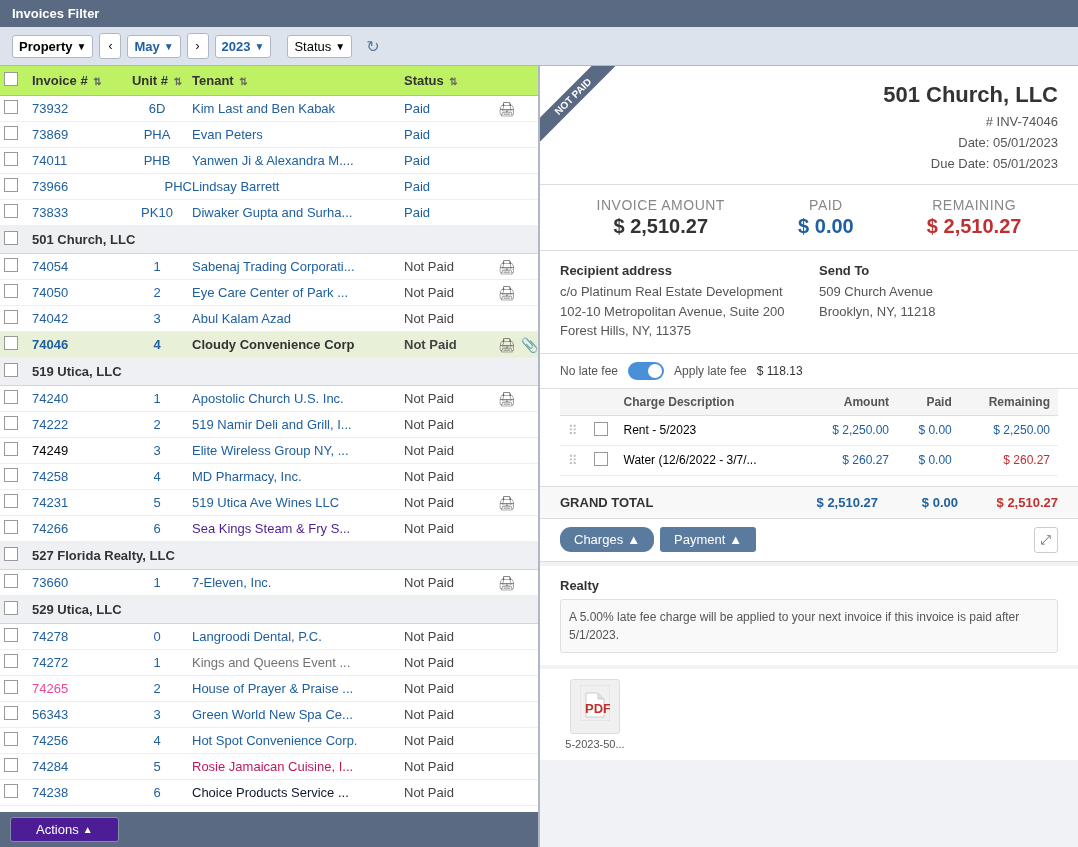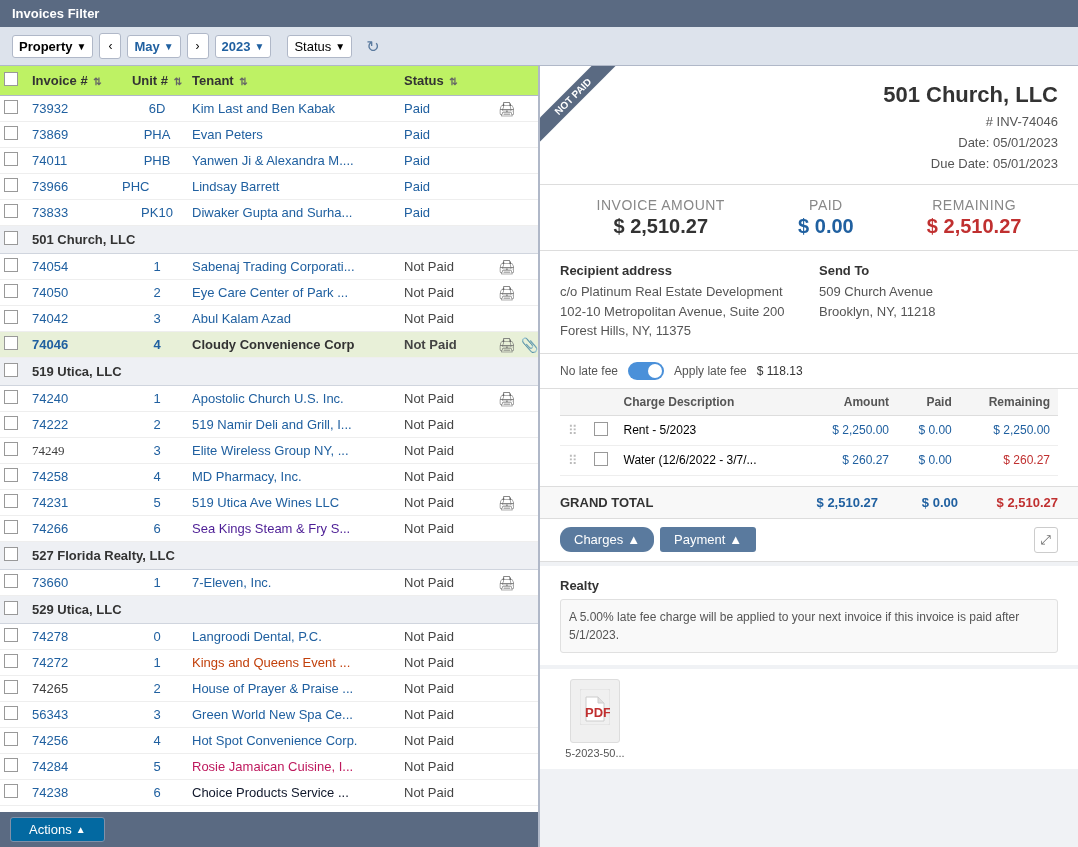--- a/index.html
+++ b/index.html
@@ -51,21 +51,21 @@
     .status-notpaid { color: #444; }
 
     
     .cb { width: 14px; height: 14px; border: 1px solid #999; background: white; display: inline-block; }
 
     
     .action-icon { color: #666; font-size: 14px; cursor: pointer; margin-left: 4px; }
 
     
     .bottom-bar { background: #5a6a82; padding: 5px 10px; display: flex; align-items: center; }
-    .actions-btn { background: #0369a1; color: white; border: 1px solid #8090a8; border-radius: 3px; padding: 4px 18px; cursor: pointer; font-size: 13px; display: flex; align-items: center; gap: 4px; }
+    .actions-btn { background: #4c1d95; color: white; border: 1px solid #8090a8; border-radius: 3px; padding: 4px 25px; cursor: pointer; font-size: 13px; display: flex; align-items: center; gap: 4px; }
 
     
     .right-panel { flex: 1; background: #f0f2f5; overflow-y: auto; padding: 0; display: flex; flex-direction: column; }
 
     
     .invoice-header { background: white; padding: 16px 20px 10px 20px; position: relative; border-bottom: 1px solid #ddd; }
     .not-paid-banner { position: absolute; top: 0; left: 0; width: 90px; height: 90px; overflow: hidden; }
     .not-paid-banner-inner { background: #5a6a82; color: white; font-size: 10px; font-weight: bold; text-align: center; transform: rotate(-45deg); transform-origin: 50% 50%; position: absolute; top: 22px; left: -22px; width: 110px; padding: 3px 0; }
     .company-name { text-align: right; font-size: 22px; font-weight: bold; color: #333; margin-bottom: 4px; }
     .invoice-meta { text-align: right; color: #555; font-size: 12px; line-height: 1.6; }
@@ -109,21 +109,21 @@
     .charges-btn { background: #5a7a9e; color: white; border: none; border-radius: 11px; padding: 5px 14px; cursor: pointer; font-size: 13px; display: flex; align-items: center; gap: 4px; }
     .payment-btn { background: #5a7a9e; color: white; border: none; border-radius: 3px; padding: 5px 14px; cursor: pointer; font-size: 13px; display: flex; align-items: center; gap: 4px; }
     .expand-btn { margin-left: auto; background: none; border: 1px solid #ccc; border-radius: 3px; padding: 4px 6px; cursor: pointer; color: #666; }
 
     .notes-section { padding: 12px 20px; background: white; margin-top: 4px; }
     .notes-title { font-weight: bold; color: #333; margin-bottom: 6px; }
     .notes-text { color: #555; font-size: 12px; line-height: 1.5; background: #f9f9f9; border: 1px solid #e0e0e0; border-radius: 3px; padding: 8px; min-height: 50px; }
 
     .attachment-section { padding: 10px 20px; background: white; margin-top: 4px; display: flex; gap: 10px; }
     .attachment-item { display: flex; flex-direction: column; align-items: center; width: 70px; cursor: pointer; }
-    .attachment-icon { width: 50px; height: 64px; background: #f0f0f0; border: 1px solid #ddd; display: flex; align-items: center; justify-content: center; border-radius: 3px; }
+    .attachment-icon { width: 50px; height: 55px; background: #f0f0f0; border: 1px solid #ddd; display: flex; align-items: center; justify-content: center; border-radius: 3px; }
     .pdf-icon-inner { color: #c03030; font-size: 28px; }
     .attachment-name { font-size: 11px; color: #555; text-align: center; margin-top: 4px; word-break: break-all; }
 
     
     .table-body::-webkit-scrollbar { width: 8px; }
     .table-body::-webkit-scrollbar-track { background: #f0f0f0; }
     .table-body::-webkit-scrollbar-thumb { background: #b0b8c8; border-radius: 4px; }
 
     .charges-table-wrapper { max-height: 120px; overflow-y: auto; }
     .charges-table-wrapper::-webkit-scrollbar { width: 6px; }
@@ -209,21 +209,21 @@
           <div class="col-check"><div class="cb"></div></div>
           <div class="col-invoice" style="color:#2060a0;">74011</div>
           <div class="col-unit" style="color:#2060a0;text-align:center;">PHB</div>
           <div class="col-tenant" style="color:#2060a0;overflow:hidden;text-overflow:ellipsis;white-space:nowrap;">Yanwen Ji &amp; Alexandra M....</div>
           <div class="col-status status-paid">Paid</div>
           <div class="col-action"></div>
         </div>
         <div class="table-row">
           <div class="col-check"><div class="cb"></div></div>
           <div class="col-invoice" style="color:#2060a0;">73966</div>
-          <div class="col-unit" style="color:#2060a0;text-align:left;">PHC</div>
+          <div class="col-unit" style="color:#2060a0;text-align:right;">PHC</div>
           <div class="col-tenant" style="color:#2060a0;overflow:hidden;text-overflow:ellipsis;white-space:nowrap;">Lindsay Barrett</div>
           <div class="col-status status-paid">Paid</div>
           <div class="col-action"></div>
         </div>
         <div class="table-row">
           <div class="col-check"><div class="cb"></div></div>
           <div class="col-invoice" style="color:#2060a0;">73833</div>
           <div class="col-unit" style="color:#2060a0;text-align:center;">PK10</div>
           <div class="col-tenant" style="color:#2060a0;overflow:hidden;text-overflow:ellipsis;white-space:nowrap;">Diwaker Gupta and Surha...</div>
           <div class="col-status status-paid">Paid</div>
@@ -285,21 +285,21 @@
         <div class="table-row">
           <div class="col-check"><div class="cb"></div></div>
           <div class="col-invoice" style="color:#2060a0;">74222</div>
           <div class="col-unit" style="color:#2060a0;text-align:center;">2</div>
           <div class="col-tenant" style="color:#2060a0;overflow:hidden;text-overflow:ellipsis;white-space:nowrap;">519 Namir Deli and Grill, I...</div>
           <div class="col-status status-notpaid">Not Paid</div>
           <div class="col-action"></div>
         </div>
         <div class="table-row">
           <div class="col-check"><div class="cb"></div></div>
-          <div class="col-invoice" style="color:#404040;font-family:Liberation Serif, serif;">74249</div>
+          <div class="col-invoice" style="color:#000000;">74249</div>
           <div class="col-unit" style="color:#2060a0;text-align:center;">3</div>
           <div class="col-tenant" style="color:#2060a0;overflow:hidden;text-overflow:ellipsis;white-space:nowrap;">Elite Wireless Group NY, ...</div>
           <div class="col-status status-notpaid">Not Paid</div>
           <div class="col-action"></div>
         </div>
         <div class="table-row">
           <div class="col-check"><div class="cb"></div></div>
           <div class="col-invoice" style="color:#2060a0;">74258</div>
           <div class="col-unit" style="color:#2060a0;text-align:center;">4</div>
           <div class="col-tenant" style="color:#2060a0;overflow:hidden;text-overflow:ellipsis;white-space:nowrap;">MD Pharmacy, Inc.</div>
@@ -345,27 +345,27 @@
           <div class="col-invoice" style="color:#2060a0;">74278</div>
           <div class="col-unit" style="color:#2060a0;text-align:center;">0</div>
           <div class="col-tenant" style="color:#2060a0;overflow:hidden;text-overflow:ellipsis;white-space:nowrap;">Langroodi Dental, P.C.</div>
           <div class="col-status status-notpaid">Not Paid</div>
           <div class="col-action"></div>
         </div>
         <div class="table-row">
           <div class="col-check"><div class="cb"></div></div>
           <div class="col-invoice" style="color:#2060a0;">74272</div>
           <div class="col-unit" style="color:#2060a0;text-align:center;">1</div>
-          <div class="col-tenant" style="color:#c2410c;overflow:hidden;text-overflow:ellipsis;white-space:nowrap;">Kings and Queens Event ...</div>
-          <div class="col-status status-notpaid">Not Paid</div>
-          <div class="col-action"></div>
-        </div>
-        <div class="table-row">
-          <div class="col-check"><div class="cb"></div></div>
-          <div class="col-invoice" style="color:#404040;">74265</div>
+          <div class="col-tenant" style="color:#737373;overflow:hidden;text-overflow:ellipsis;white-space:nowrap;">Kings and Queens Event ...</div>
+          <div class="col-status status-notpaid">Not Paid</div>
+          <div class="col-action"></div>
+        </div>
+        <div class="table-row">
+          <div class="col-check"><div class="cb"></div></div>
+          <div class="col-invoice" style="color:#ec4899;">74265</div>
           <div class="col-unit" style="color:#2060a0;text-align:center;">2</div>
           <div class="col-tenant" style="color:#2060a0;overflow:hidden;text-overflow:ellipsis;white-space:nowrap;">House of Prayer &amp; Praise ...</div>
           <div class="col-status status-notpaid">Not Paid</div>
           <div class="col-action"></div>
         </div>
         <div class="table-row">
           <div class="col-check"><div class="cb"></div></div>
           <div class="col-invoice" style="color:#2060a0;">56343</div>
           <div class="col-unit" style="color:#2060a0;text-align:center;">3</div>
           <div class="col-tenant" style="color:#2060a0;overflow:hidden;text-overflow:ellipsis;white-space:nowrap;">Green World New Spa Ce...</div>

